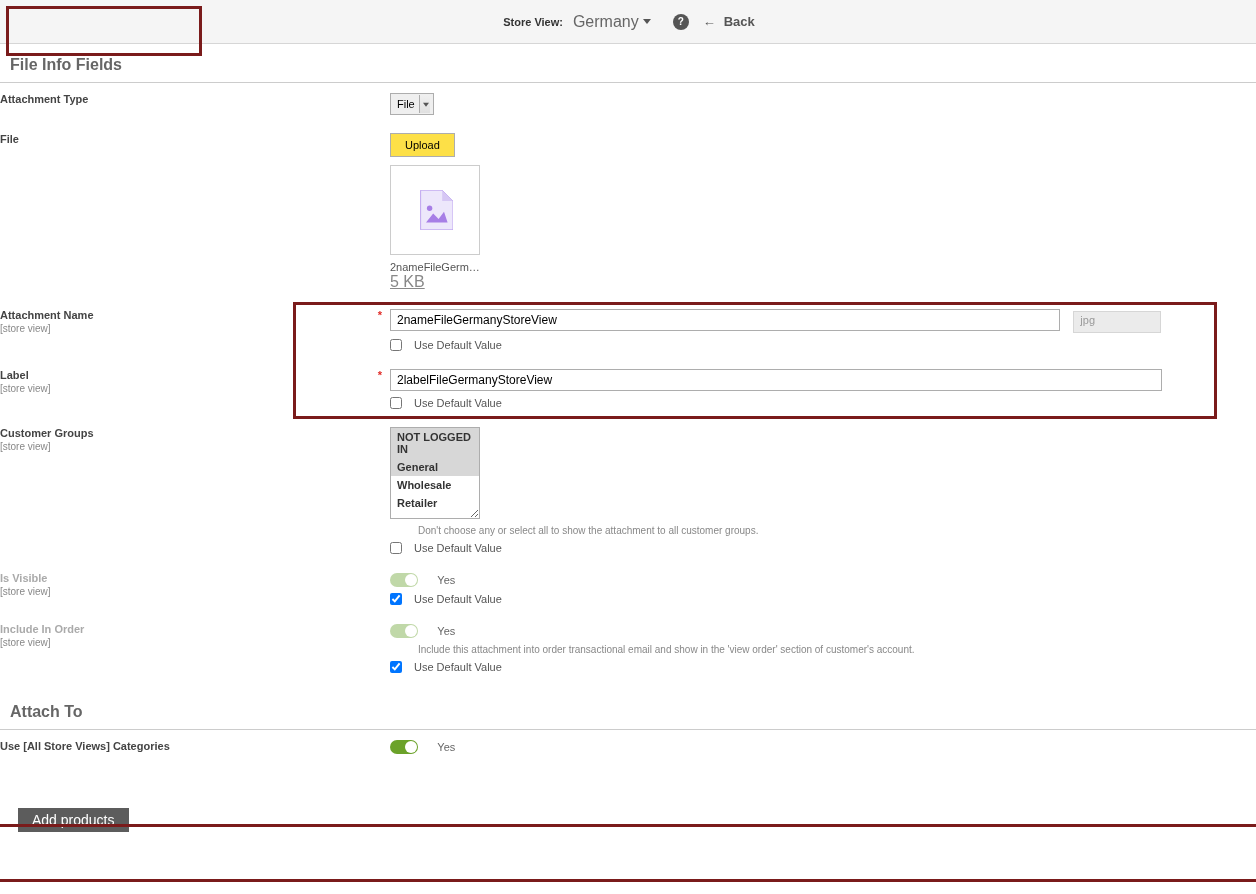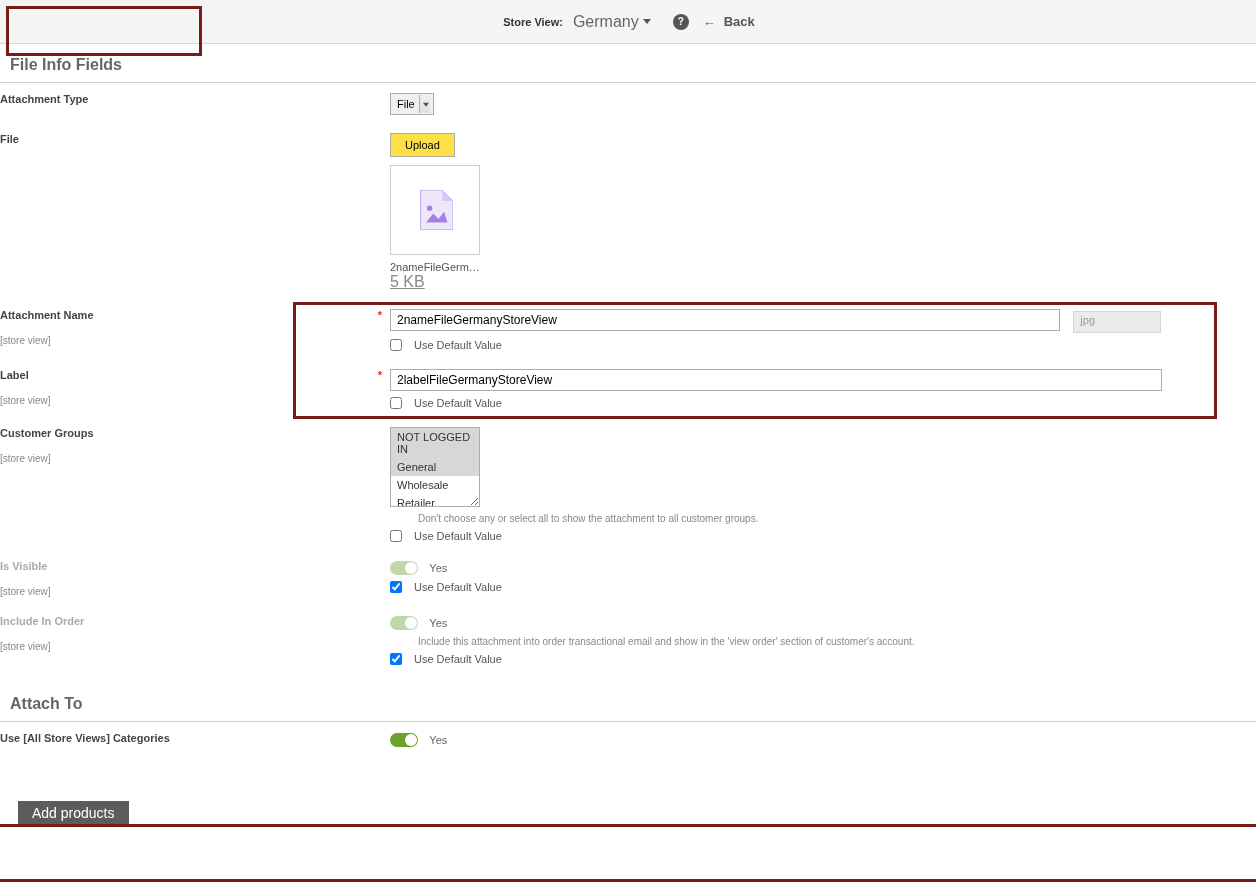--- a/index.html
+++ b/index.html
@@ -16,55 +16,55 @@
 .highlight-b { position: absolute; left: 293px; top: 302px; width: 924px; height: 117px; border: 3px solid #7a1b1b; pointer-events: none; }
 .highlight-c { position: absolute; left: 0; top: 824px; width: 1256px; height: 58px; border: 3px solid #7a1b1b; border-left: none; border-right: none; pointer-events: none; }
 
 .back-btn { background: none; border: none; font-size: 13px; font-weight: 600; color: #555; display: flex; align-items: center; gap: 8px; cursor: pointer; }
 
 .section-title { font-size: 16px; color: #666; padding: 12px 10px 8px; border-bottom: 1px solid #ccc; margin-bottom: 10px; }
 
 .form-row { display: flex; align-items: flex-start; margin-bottom: 18px; }
 .form-label-col { width: 390px; text-align: left; padding-right: 18px; font-size: 11px; font-weight: 600; color: #444; position: relative; }
 .form-label-col.required::after { content: "*"; color: #e02b27; position: absolute; right: 8px; top: 0; }
-.form-label-col .subtext { display: block; font-weight: normal; font-size: 10px; color: #888; margin-top: 14px; }
+.form-label-col .subtext { display: block; font-weight: normal; font-size: 10px; color: #888; margin-top: 2px; }
 .form-input-col { flex: 1; padding-right: 20px; }
 
 .select-small { height: 22px; border: 1px solid #adadad; font-size: 11px; padding: 2px 18px 2px 6px; background: #efefef; appearance: none; position: relative; }
 .select-wrap { position: relative; display: inline-block; }
 .select-wrap::after { content: ""; position: absolute; right: 4px; top: 50%; transform: translateY(-50%); border-left: 1px solid #adadad; width: 10px; height: 18px; pointer-events: none; background: linear-gradient(#f0f0f0,#e0e0e0); }
 .select-wrap::before { content: ""; position: absolute; right: 5px; top: 50%; transform: translateY(-30%); border-left: 3px solid transparent; border-right: 3px solid transparent; border-top: 4px solid #555; z-index: 2; pointer-events: none; }
 
 .upload-btn { height: 24px; padding: 0 14px; border: 1px solid #adadad; background: #fde047; font-size: 11px; cursor: pointer; }
 
 .file-preview { margin-top: 8px; width: 90px; height: 90px; border: 1px solid #ccc; display: flex; align-items: center; justify-content: center; }
 .file-preview svg { width: 36px; height: 40px; }
 .file-meta { font-size: 11px; color: #555; margin-top: 6px; max-width: 90px; white-space: nowrap; overflow: hidden; text-overflow: ellipsis; }
 .file-size { font-size: 16px; color: #888; text-decoration: underline; }
 
 .text-input { width: 670px; height: 22px; border: 1px solid #adadad; padding: 2px 6px; font-size: 12px; }
 .ext-box { width: 88px; height: 22px; background: #ebebeb; border: 1px solid #d6d6d6; color: #999; font-size: 11px; padding: 2px 6px; margin-left: 10px; display: inline-block; }
 
 .checkbox-row { display: flex; align-items: center; gap: 12px; margin-top: 6px; font-size: 11px; color: #555; }
 .checkbox-row input[type="checkbox"] { width: 12px; height: 12px; }
 
-.multiselect { width: 90px; height: 80px; border: 1px solid #adadad; overflow: auto; resize: both; font-size: 11px; }
+.multiselect { width: 90px; height: 92px; border: 1px solid #adadad; overflow: auto; resize: both; font-size: 11px; font-weight: bold; }
 .multiselect-option { padding: 3px 6px; cursor: pointer; }
 .multiselect-option.selected { background: #d7d7d7; }
 
 .hint-text { font-size: 10px; color: #888; margin-top: 6px; margin-left: 28px; }
 
 .toggle { width: 28px; height: 14px; border-radius: 8px; display: inline-block; position: relative; cursor: pointer; vertical-align: middle; }
 .toggle .knob { width: 12px; height: 12px; background: #fff; border-radius: 50%; position: absolute; top: 1px; transition: left .1s; }
 .toggle.on { background: #6ba22a; }
 .toggle.on .knob { left: 15px; }
 .toggle.off { background: #d0d0d0; }
 .toggle.off .knob { left: 1px; }
 .toggle.disabled { background: #c0d8a8; cursor: default; }
-.toggle-label { font-size: 11px; color: #666; margin-left: 8px; vertical-align: middle; }
+.toggle-label { font-size: 11px; color: #666; margin-left: 16px; vertical-align: middle; }
 
 .add-products-btn { margin: 18px 0 0 18px; height: 24px; padding: 0 14px; background: #5c5c5c; color: #fff; border: none; font-size: 14px; cursor: pointer; }
 
 .dropdown-caret { width: 0; height: 0; border-left: 4px solid transparent; border-right: 4px solid transparent; border-top: 5px solid #555; display: inline-block; }
 </style>
 </head>
 <body>
 
 
 

